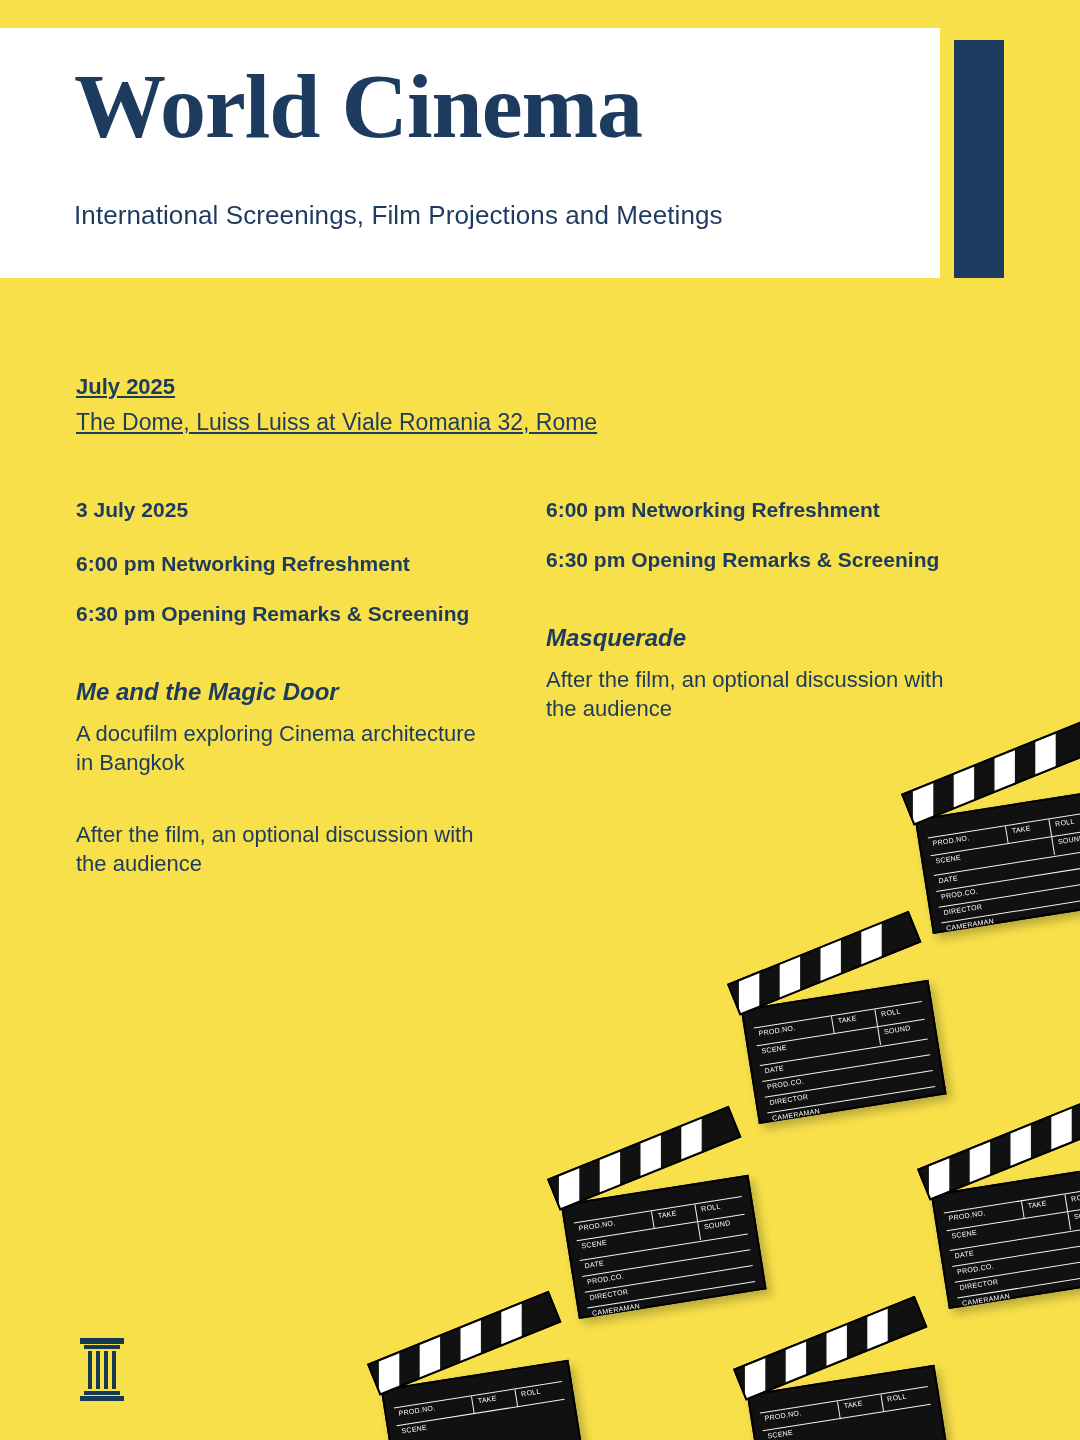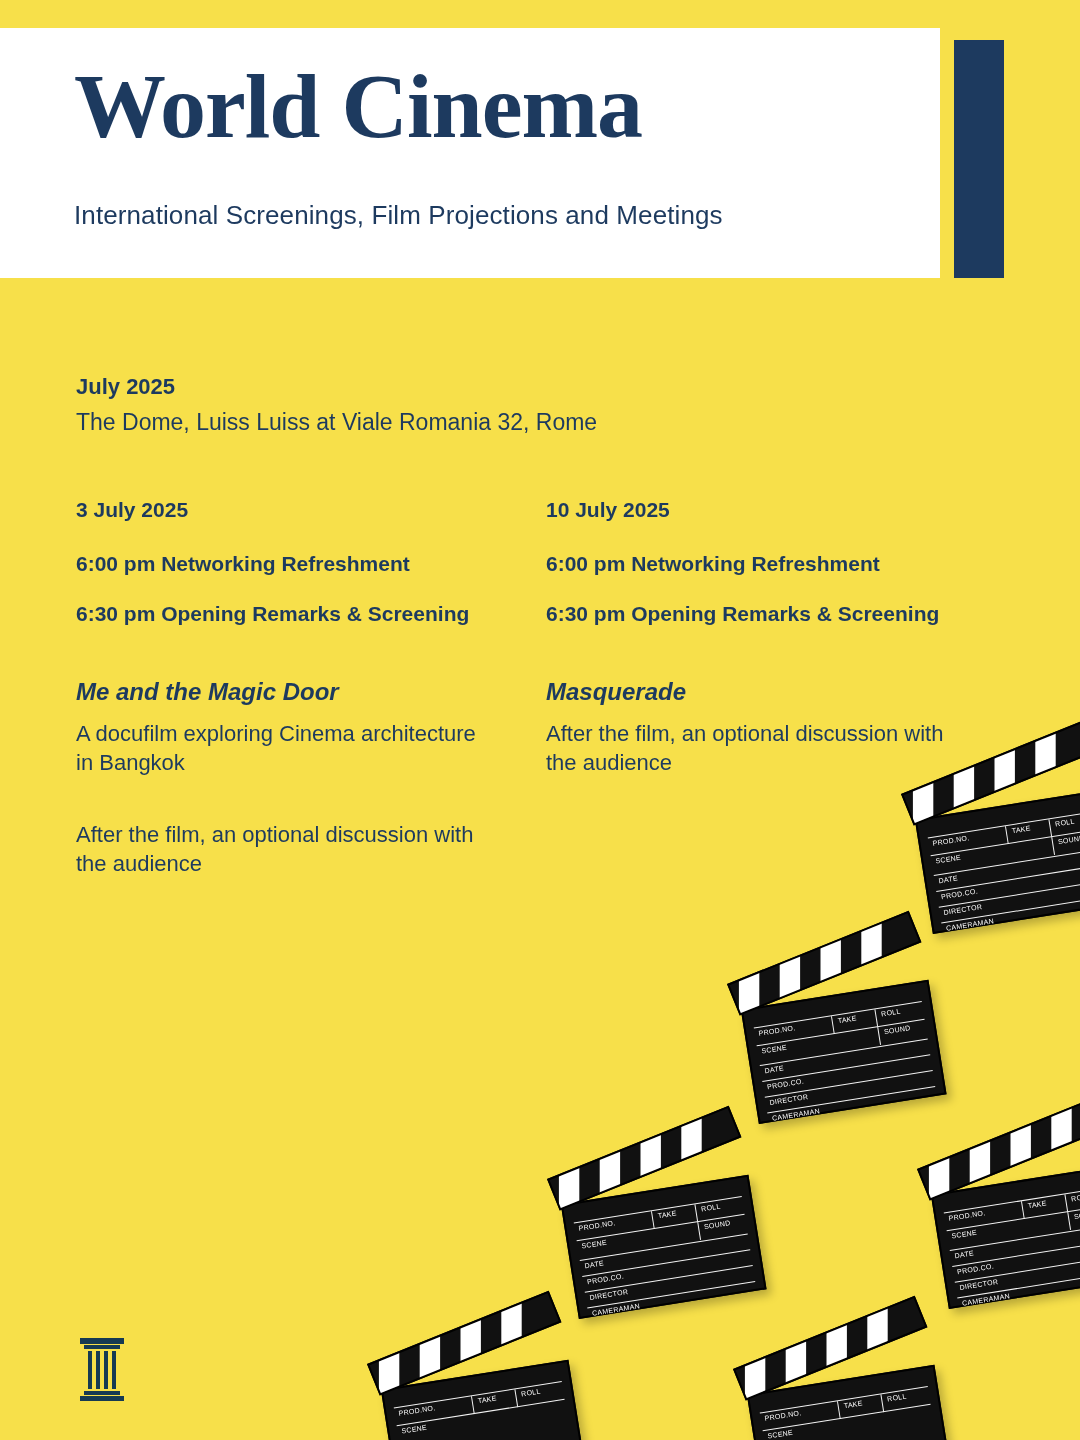--- a/index.html
+++ b/index.html
@@ -52,20 +52,21 @@
     color: #1d3a5f;
     letter-spacing: 0.1px;
   }
 
   
   .meta {
     position: absolute;
     top: 374px;
     left: 76px;
     width: 860px;
+    text-decoration: underline;
   }
   .meta-month {
     font-size: 22px;
     font-weight: bold;
     color: #1d3a5f;
     margin-bottom: 9px;
   }
   .meta-venue {
     font-size: 23px;
     color: #1d3a5f;
@@ -211,21 +212,20 @@
 <div class="columns">
   <div class="col">
     <div class="col-date">3 July 2025</div>
     <div class="col-time">6:00 pm Networking Refreshment</div>
     <div class="col-time last">6:30 pm Opening Remarks &amp; Screening</div>
     <div class="film-title">Me and the Magic Door</div>
     <div class="film-desc">A docufilm exploring Cinema architecture in Bangkok</div>
     <div class="film-note">After the film, an optional discussion with the audience</div>
   </div>
   <div class="col">
-    <div class="col-date">10 July 2025</div>
     <div class="col-time">6:00 pm Networking Refreshment</div>
     <div class="col-time last">6:30 pm Opening Remarks &amp; Screening</div>
     <div class="film-title">Masquerade</div>
     <div class="film-note">After the film, an optional discussion with the audience</div>
   </div>
 </div>
 
 <div class="clap" style="left:920px; top:770px; transform: rotate(-9deg);">
   <div class="body">
     <div class="row" style="top:18px;">

